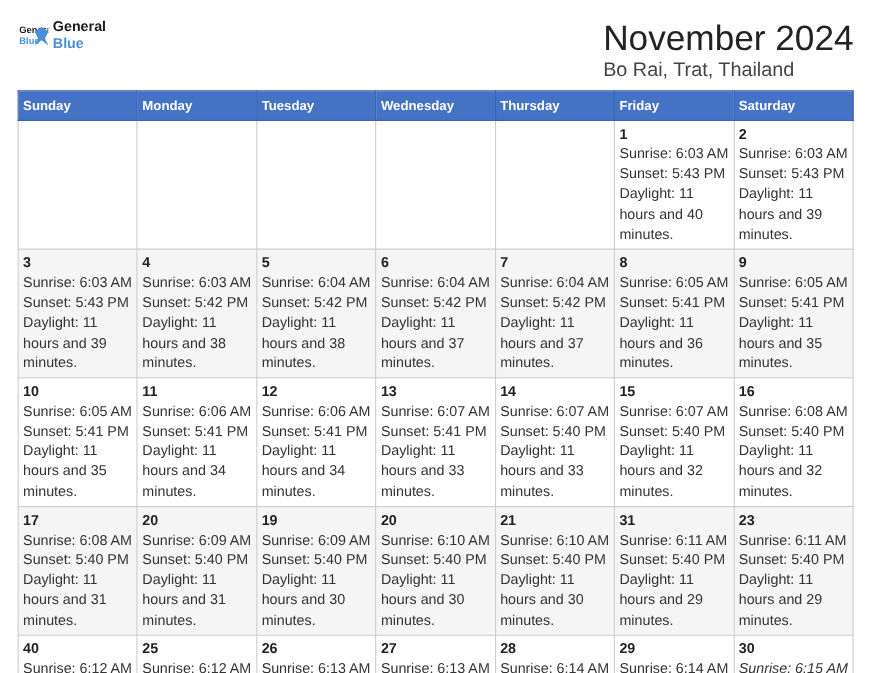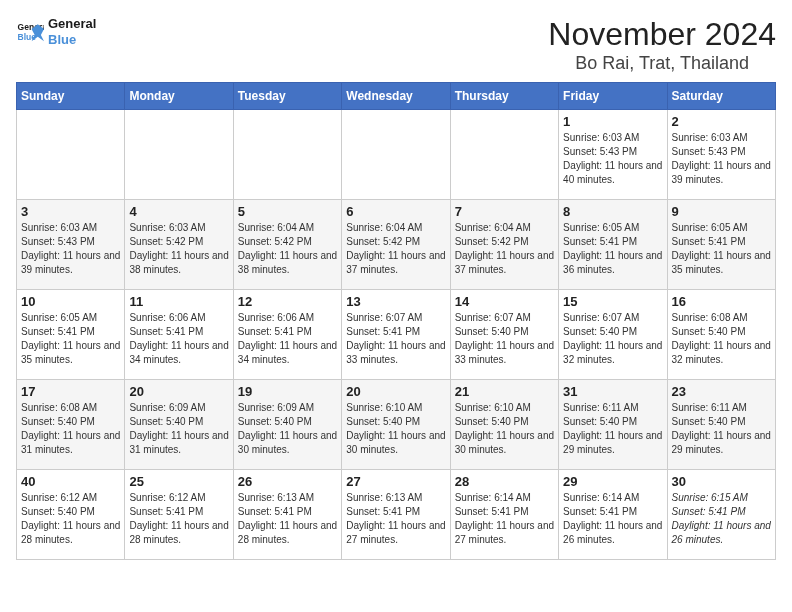--- a/index.html
+++ b/index.html
@@ -19,21 +19,21 @@
     .logo {
       display: flex;
       align-items: center;
       gap: 4px;
     }
     .logo-icon {
       width: 28px;
       height: 28px;
     }
     .title-area {
-      text-align: center;
+      text-align: left;
     }
     .month-title {
       font-size: 32px;
       font-weight: normal;
       color: #222;
     }
     .location {
       font-size: 18px;
       color: #444;
     }
@@ -64,21 +64,21 @@
       background: #f5f5f5;
     }
     .day-num {
       font-size: 13px;
       font-weight: bold;
       color: #222;
       display: block;
       margin-bottom: 2px;
     }
     .cell-info {
-      font-size: 10px;
+      font-size: 13px;
       color: #333;
       line-height: 1.4;
     }
     .empty-cell {
       background: #fff !important;
     }
   </style>
 </head>
 <body>
 

